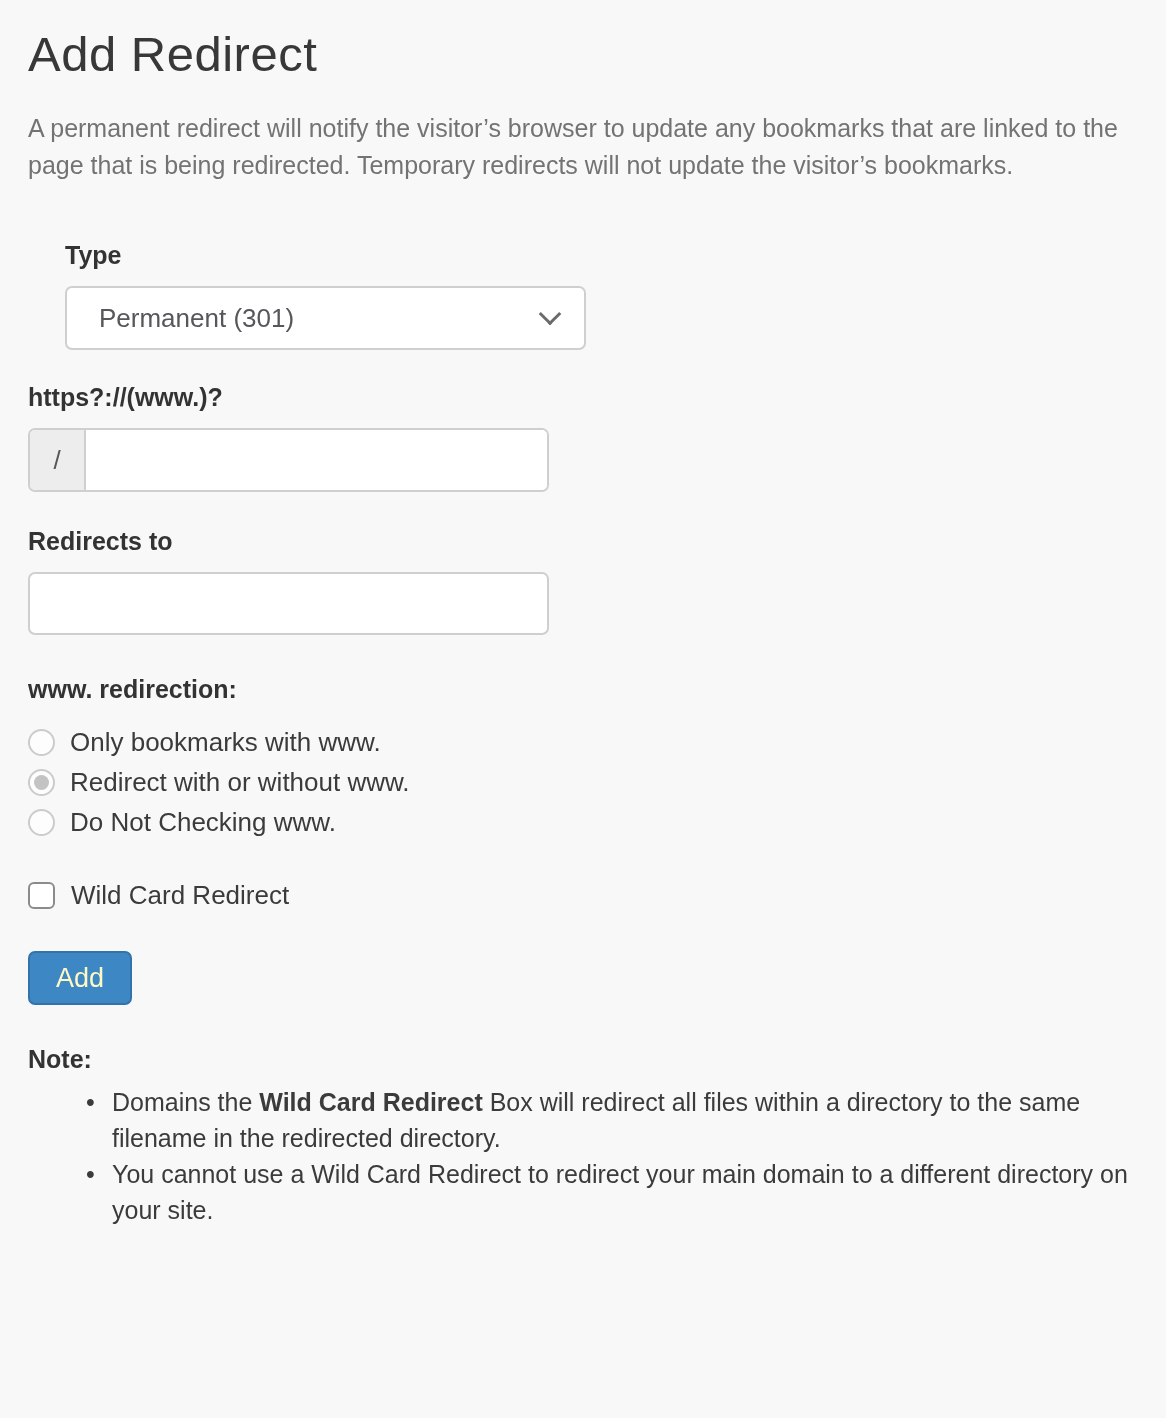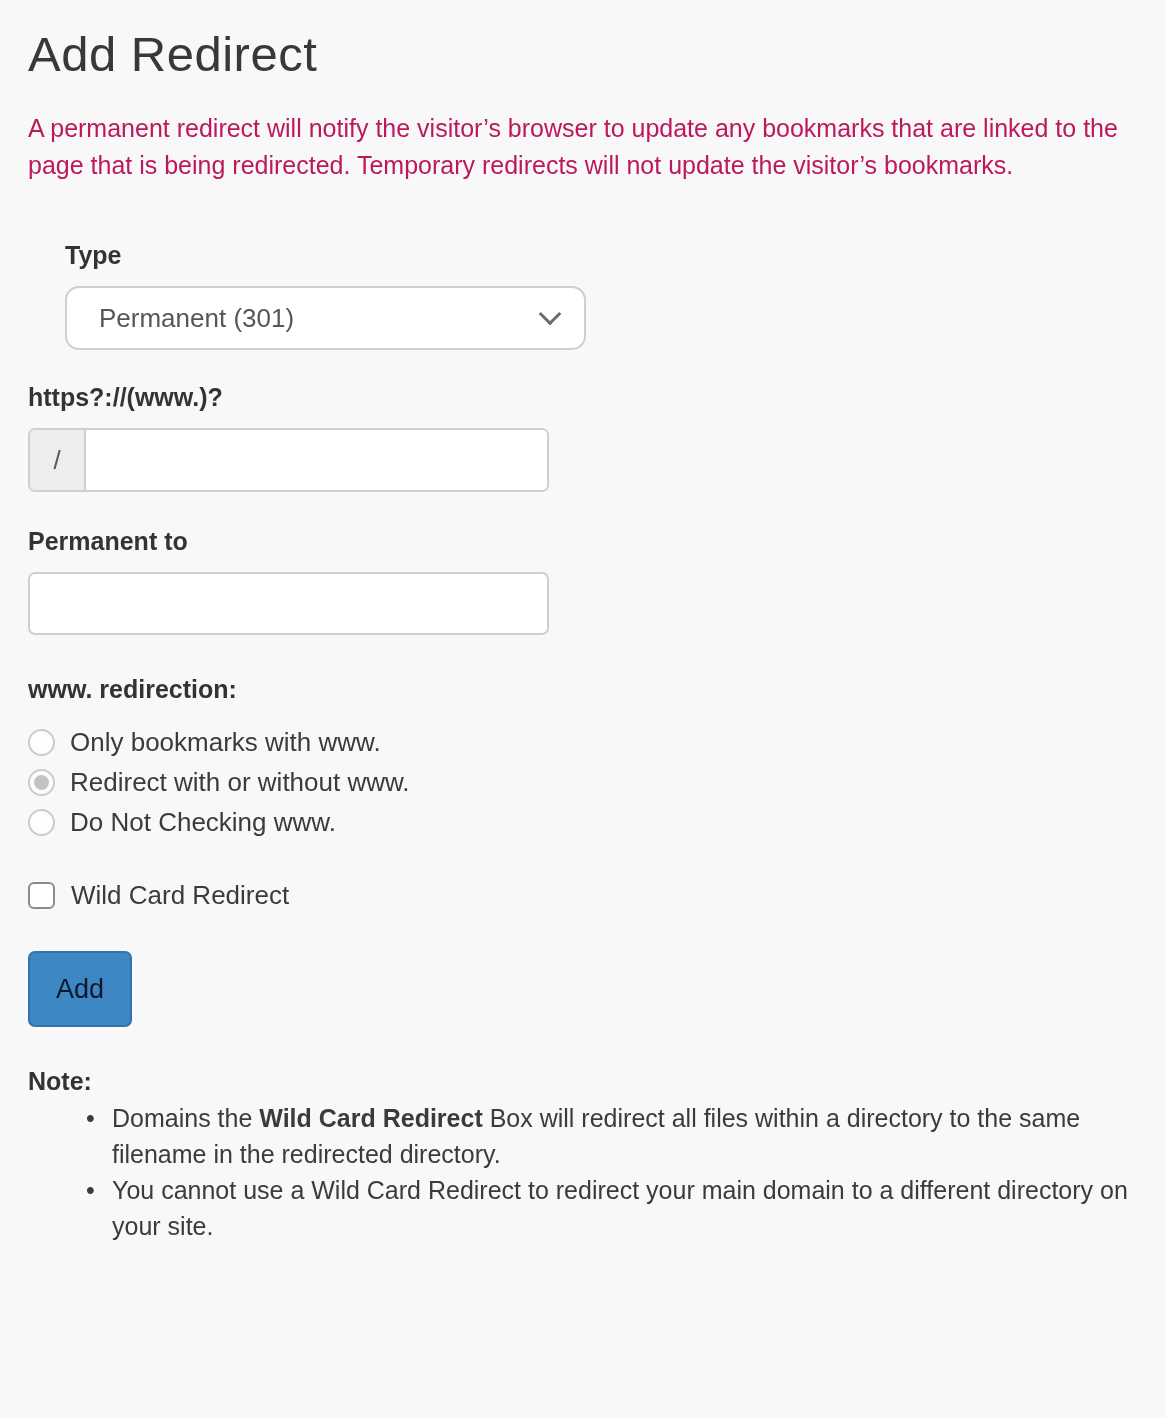--- a/index.html
+++ b/index.html
@@ -18,39 +18,39 @@
   h1.page-title {
     font-size: 49px;
     font-weight: 400;
     color: #383838;
     letter-spacing: 0.5px;
     margin-bottom: 28px;
   }
   .page-desc {
     font-size: 25px;
     line-height: 37px;
-    color: #be185d;
+    color: #737373;
     max-width: 1100px;
     margin-bottom: 57px;
     margin-top: 12px;
   }
   .field-label {
     font-size: 25px;
     font-weight: 700;
     color: #333;
     margin-bottom: 16px;
   }
   .control-col { width: 521px; }
   .select-box {
     position: relative;
     width: 521px;
     height: 64px;
     background: #ffffff;
     border: 2px solid #cfcfcf;
-    border-radius: 14px;
+    border-radius: 7px;
     display: flex;
     align-items: center;
     padding: 0 92px 0 32px;
     cursor: pointer;
   }
   .select-box .select-value {
     font-size: 26px;
     color: #55575a;
     white-space: nowrap;
     overflow: hidden;
@@ -148,36 +148,36 @@
     height: 27px;
     border: 2px solid #8b8b8b;
     border-radius: 6px;
     background: #ffffff;
     margin-right: 16px;
     flex: 0 0 27px;
   }
   .btn-primary {
     display: inline-block;
     min-width: 104px;
-    height: 76px;
+    height: 54px;
     padding: 0 26px;
     background: #3d87c4;
     border: 2px solid #3273a9;
     border-radius: 7px;
-    color: #0f172a;
+    color: #fef9c3;
     font-size: 27px;
     font-family: "Liberation Sans", "DejaVu Sans", sans-serif;
     cursor: pointer;
     margin-bottom: 40px;
   }
   .note-label {
     font-size: 25px;
     font-weight: 700;
     color: #333;
-    margin-bottom: 4px;
+    margin-bottom: 10px;
   }
   .note-list { margin-left: 58px; }
   .note-item {
     display: flex;
     font-size: 25px;
     line-height: 36px;
     color: #3b3b3b;
     max-width: 1060px;
   }
   .note-bullet {
@@ -206,21 +206,21 @@
 
   <div class="control-col">
     <div class="field-label">https?://(www.)?</div>
   </div>
 
   <div class="input-group">
     <span class="input-addon">/</span>
     <input type="text" value="" style="">
   </div>
 
-  <div class="field-label">Permanent to</div>
+  <div class="field-label">Redirects to</div>
   <input type="text" class="text-input standalone" value="" style="">
 
   <div class="field-label" style="margin-bottom:18px;">www. redirection:</div>
 
   <div class="radio-group">
     <div class="radio-row">
       <span class="radio-circle"></span>
       <span class="radio-label">Only bookmarks with www.</span>
     </div>
     <div class="radio-row">

